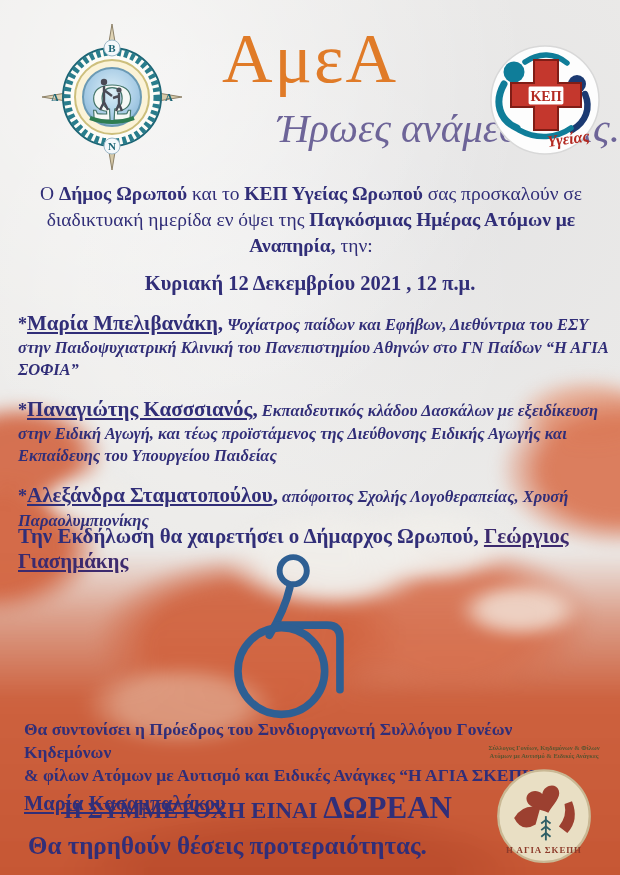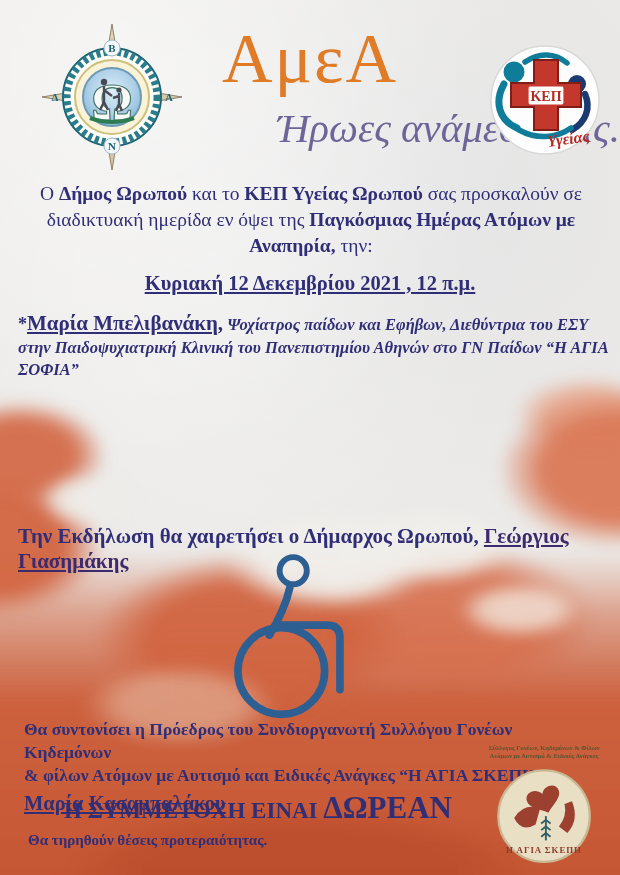--- a/index.html
+++ b/index.html
@@ -26,38 +26,38 @@
       radial-gradient(190px 100px at 480px 650px, rgba(214,110,76,.85) 48%, transparent 76%),
       radial-gradient(300px 80px at 330px 900px, rgba(180,70,40,.55) 50%, transparent 80%),
       linear-gradient(180deg, rgba(0,0,0,0) 0px, rgba(0,0,0,0) 580px, rgba(206,100,64,.55) 645px, rgba(203,92,56,.97) 730px, rgba(197,85,50,1) 935px);
   }
   .content{position:absolute; inset:0; z-index:2; color:#312e78;}
   .abs{position:absolute;}
   .title{left:0; right:0; top:24px; text-align:center; color:#e07b28; font-size:70px; line-height:1; letter-spacing:2px;}
   .subtitle{left:30px; right:0; top:106px; text-align:right; color:#6d6498; font-style:italic; font-size:41px; line-height:1.1;}
   .intro{left:18px; width:586px; top:181px; font-size:19.5px; line-height:1.33;}
   .b{font-weight:bold;}
-  .date-line{left:0; right:0; top:272px; text-align:center; font-weight:bold; font-size:20.5px; text-decoration:underline;}
+  .date-line{left:0; right:0; top:272px; text-align:center; font-weight:bold; font-size:20.5px; }
   .speakers{left:18px; width:592px; top:310px;}
   .speaker{margin-bottom:16px; font-size:16.5px; line-height:1.3;}
   .sp-bullet{font-weight:bold; font-size:18px;}
   .sp-name{font-weight:bold; font-size:21px; text-decoration:underline;}
   .sp-sep{font-weight:bold; font-size:21px;}
   .sp-desc{font-weight:bold; font-style:italic;}
   .mayor{left:18px; width:592px; top:524px; font-weight:bold; font-size:21px;}
   .mayor-name{text-decoration:underline; color:#3c2a6e;}
   .wheelchair{left:232px; top:552px; width:136px; height:170px;}
   .coordinator{left:24px; width:540px; top:718px; font-weight:bold; font-size:17.5px; line-height:1.32;}
   .coord-name{display:block; text-align:left; font-size:20.5px; text-decoration:underline; margin-top:3px;}
   .badge{left:480px; top:744px; width:128px; text-align:center;}
   .badge-tiny{font-size:6.5px; line-height:1.25; color:#5a5430; font-weight:bold;}
   .free{left:28px; top:790px; font-weight:bold;}
   .free-prefix{font-size:23px;margin-left:36px;}
   .free-big{font-size:31px;}
-  .priority{left:28px; top:832px; font-weight:bold; font-size:15px;}
+  .priority{left:28px; top:832px; font-weight:bold; font-size:25px;}
   svg text{font-family:"Liberation Serif", serif;}
 </style>
 </head>
 <body>
 
 <div class="poster">
   <div class="paper"></div>
   <div class="watercolor"></div>
 
   <div class="content">
@@ -121,20 +121,28 @@
       <span>Ο </span><span class="b">Δήμος Ωρωπού</span><span> και το </span><span class="b">ΚΕΠ Υγείας Ωρωπού</span><span> σας προσκαλούν σε διαδικτυακή ημερίδα εν όψει της </span><span class="b">Παγκόσμιας Ημέρας Ατόμων με Αναπηρία,</span><span> την:</span>
     </p>
 
     <div class="abs date-line">Κυριακή 12 Δεκεμβρίου 2021 , 12 π.μ.</div>
 
     <div class="abs speakers">
       <p class="speaker" style="margin:0 0 16px 0;">
         <span class="sp-bullet">*</span><span class="sp-name">Μαρία Μπελιβανάκη</span><span class="sp-sep">,</span>
         <span class="sp-desc">Ψοχίατρος παίδων και Εφήβων, Διεθύντρια του ΕΣΥ στην Παιδοψυχιατρική Κλινική του Πανεπιστημίου Αθηνών στο ΓΝ Παίδων “Η ΑΓΙΑ ΣΟΦΙΑ”</span>
       </p>
+      <p class="speaker" style="margin:0 0 16px 0;">
+        <span class="sp-bullet">*</span><span class="sp-name">Παναγιώτης Κασσσιανός</span><span class="sp-sep">,</span>
+        <span class="sp-desc">Εκπαιδευτικός κλάδου Δασκάλων με εξειδίκευση στην Ειδική Αγωγή, και τέως προϊστάμενος  της Διεύθονσης Ειδικής Αγωγής και Εκπαίδευης του Υπουργείου Παιδείας</span>
+      </p>
+      <p class="speaker" style="margin:0;">
+        <span class="sp-bullet">*</span><span class="sp-name">Αλεξάνδρα Σταματοπούλου</span><span class="sp-sep">,</span>
+        <span class="sp-desc">απόφοιτος Σχολής Λογοθεραπείας, Χρυσή Παραολυμπιονίκης</span>
+      </p>
     </div>
 
     <div class="abs mayor">
       <span>Την Εκδήλωση θα χαιρετήσει ο Δήμαρχος Ωρωπού, </span><span class="mayor-name">Γεώργιος Γιασημάκης</span>
     </div>
 
     <svg class="abs wheelchair" viewBox="0 0 160 200">
       <g fill="none" stroke="#2e5f93" stroke-linecap="round">
         <circle cx="72" cy="22" r="16" stroke-width="7"></circle>
         <path d="M68,42 C64,60 56,78 44,98" stroke-width="9"></path>

